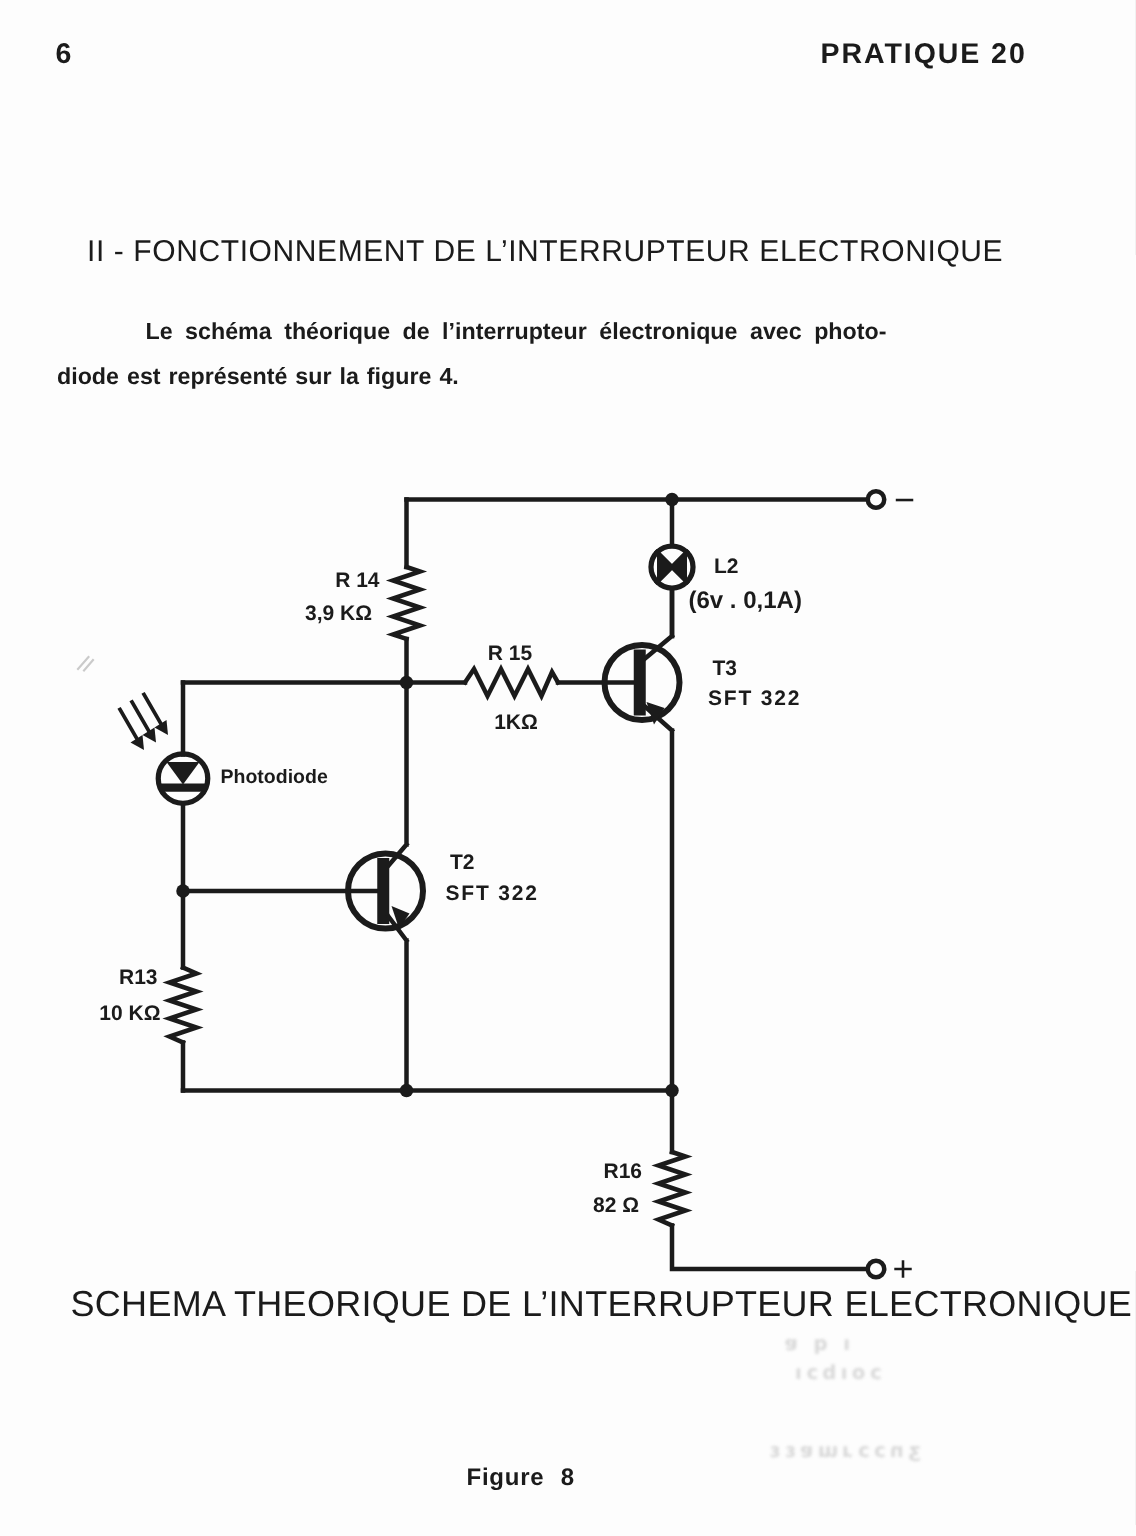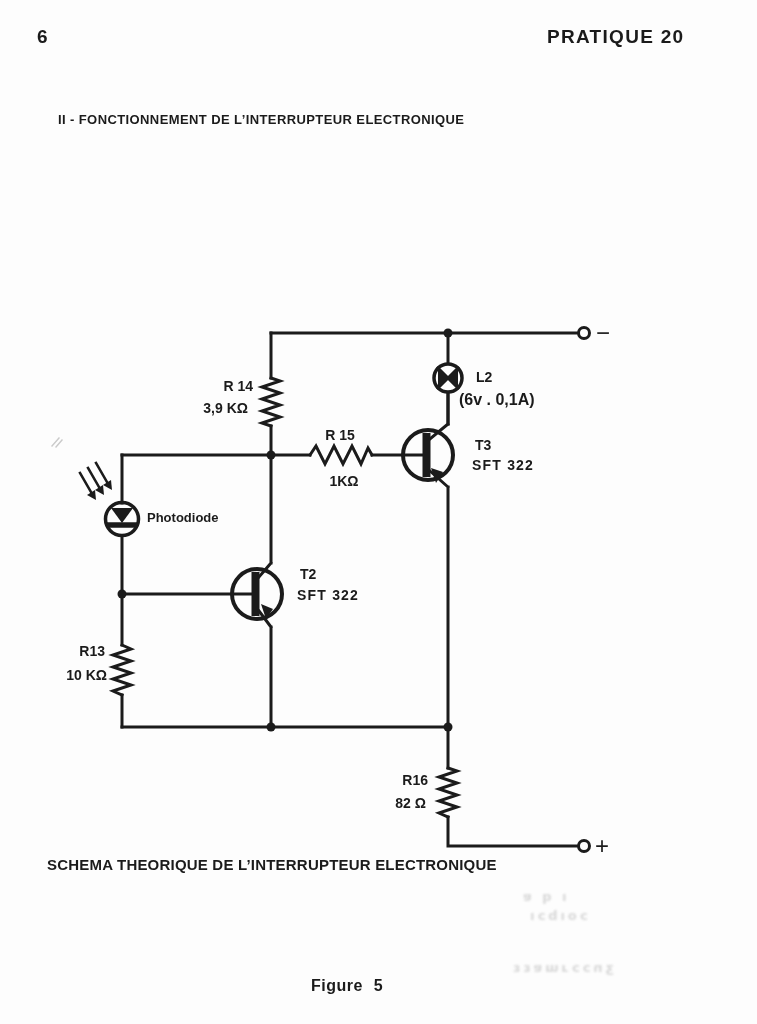--- a/index.html
+++ b/index.html
@@ -3,23 +3,23 @@
 <meta charset="utf-8">
 <style>
   html,body{margin:0;padding:0;background:#e8e8e8;}
   #page{
     position:relative;width:757px;height:1024px;background:#fdfdfd;
     font-family:"Liberation Sans",sans-serif;color:#1b1b1b;overflow:hidden;
     margin:0 auto;
   }
   .abs{position:absolute;white-space:nowrap;}
   .hdr{font-size:19px;font-weight:700;letter-spacing:1px;}
-  .heading{font-size:13px;font-weight:700;letter-spacing:.4px;}
+  .heading{font-size:20px;font-weight:400;letter-spacing:.4px;margin-top:45px;}
   .body-line{font-size:15.5px;font-weight:700;}
-  .cap{font-size:15px;font-weight:700;letter-spacing:.2px;}
+  .cap{font-size:24px;font-weight:400;letter-spacing:.2px;}
   .figlbl{font-size:16px;font-weight:700;letter-spacing:.5px;word-spacing:6px;}
   .bleed{
     color:#cfcfcf;filter:blur(1.1px);opacity:.8;font-weight:700;
     font-family:"DejaVu Sans",sans-serif;letter-spacing:3px;font-size:13px;
     transform:scaleX(-1);
   }
   svg text{font-family:"Liberation Sans",sans-serif;font-weight:700;fill:#1b1b1b;}
   .complbl{font-size:14px;}
   .typelbl{font-size:14px;letter-spacing:1.2px;}
   .pdlbl{font-size:13px;}
@@ -28,20 +28,22 @@
 </head>
 <body>
 
 <div id="page">
 
   <div class="abs hdr" style="left:37px;top:26px;">6</div>
   <div class="abs hdr" style="left:547px;top:26px;letter-spacing:1.3px;text-align:right;">PRATIQUE 20</div>
 
   <div class="abs heading" style="left:58px;top:112px;">II - FONCTIONNEMENT DE L’INTERRUPTEUR ELECTRONIQUE</div>
 
+  <div class="abs body-line" style="left:97px;top:213px;word-spacing:4px;">Le schéma théorique de l’interrupteur électronique avec photo-</div>
+  <div class="abs body-line" style="left:38px;top:243px;word-spacing:1px;">diode est représenté sur la figure 4.</div>
 
   <svg style="position:absolute;left:0;top:0;" width="757" height="1024" viewBox="0 0 757 1024">
     <g stroke="#1b1b1b" stroke-width="3" fill="none" stroke-linecap="square">
 
       <path d="M271,333 H578"></path>
 
       <path d="M271,333 V378 M271,426 V455"></path>
       <polyline points="271,378 280,381 262,387 280,393 262,399 280,405 262,411 280,417 262,423 271,426"></polyline>
 
       <path d="M122,455 H310 M372,455 H422"></path>
@@ -117,14 +119,14 @@
     <text class="termlbl" x="596" y="341">−</text>
     <text class="termlbl" x="595" y="854">+</text>
   </svg>
 
   <div class="abs cap" style="left:47px;top:856px;">SCHEMA THEORIQUE DE L’INTERRUPTEUR ELECTRONIQUE</div>
 
   <div class="abs bleed" style="left:520px;top:889px;">ı q ɐ</div>
   <div class="abs bleed" style="left:527px;top:908px;">ɔoıbɔı</div>
   <div class="abs bleed" style="left:510px;top:960px;">ʒnɔɔɹɯɐɛɛ</div>
 
-  <div class="abs figlbl" style="left:311px;top:977px;">Figure 5</div>
+  <div class="abs figlbl" style="left:311px;top:977px;">Figure 8</div>
 </div>
 
 </body></html>

